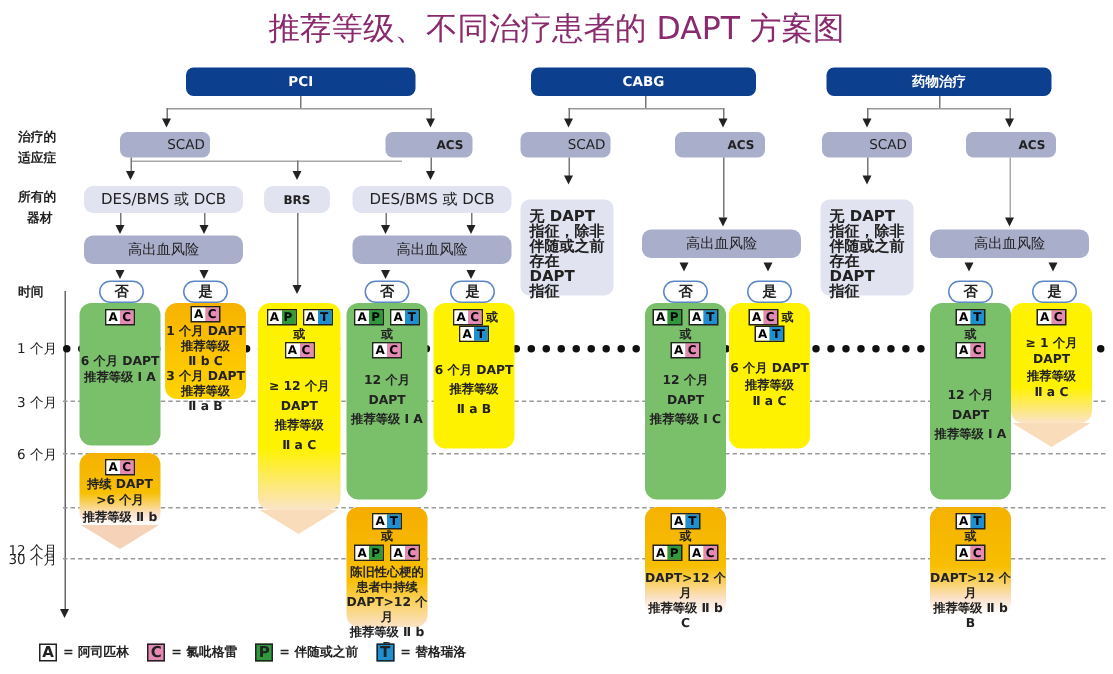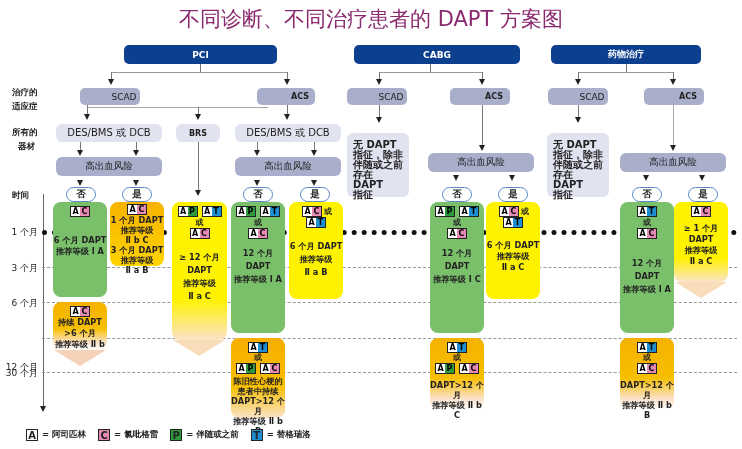--- a/index.html
+++ b/index.html
@@ -37,24 +37,24 @@
   .dP { background: #2e9a3c; color: #000; }
   .dT { background: #1e8fd0; color: #000; }
   .or { font-size: 8px; }
   .legend { top: 429px; left: 26px; font-size: 8.5px; display: flex; align-items: center; gap: 4px; font-weight: bold; }
   .lgbox { width: 12px; height: 12px; border: 1.2px solid #222; font-size: 10px; font-weight: bold; display: inline-flex; align-items: center; justify-content: center; }
   .chev { width: 0; height: 0; border-left: 26px solid transparent; border-right: 26px solid transparent; border-top: 16px solid #f6d3b8; }
 </style>
 </head>
 <body>
 
-<div class="abs title">不同诊断、不同治疗患者的 DAPT 方案图</div>
+<div class="abs title">推荐等级、不同治疗患者的 DAPT 方案图</div>
 
 <div class="abs cat" style="left:124px;top:45px;width:153px;">PCI</div>
-<div class="abs cat" style="left:354px;top:45px;width:166px;">CABG</div>
+<div class="abs cat" style="left:354px;top:45px;width:150px;">CABG</div>
 <div class="abs cat" style="left:551px;top:45px;width:150px;">药物治疗</div>
 
 <div class="abs vline" style="left:200px;top:64px;height:8px;"></div>
 <div class="abs hline" style="left:111px;top:72px;width:176px;"></div>
 <div class="abs vline" style="left:111px;top:72px;height:10px;"></div>
 <div class="abs vline" style="left:287px;top:72px;height:10px;"></div>
 <div class="abs arrow" style="left:108px;top:79px;"></div>
 <div class="abs arrow" style="left:284px;top:79px;"></div>
 
 <div class="abs vline" style="left:430px;top:64px;height:8px;"></div>

